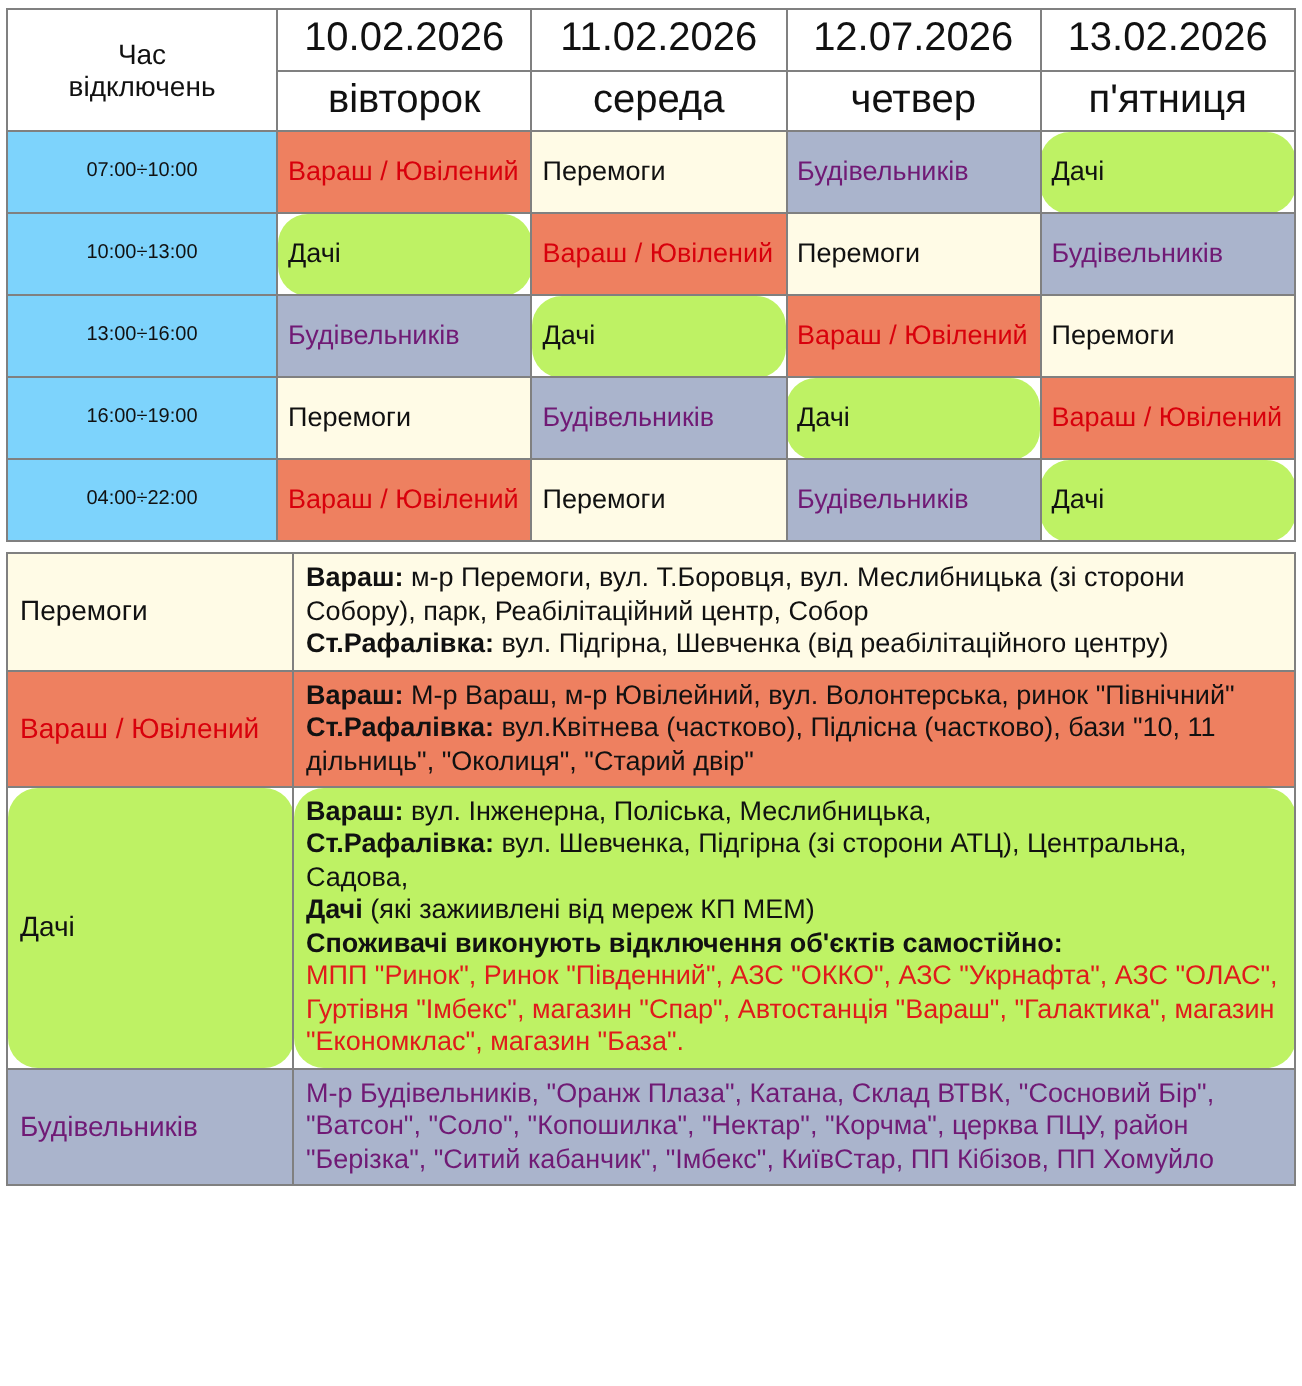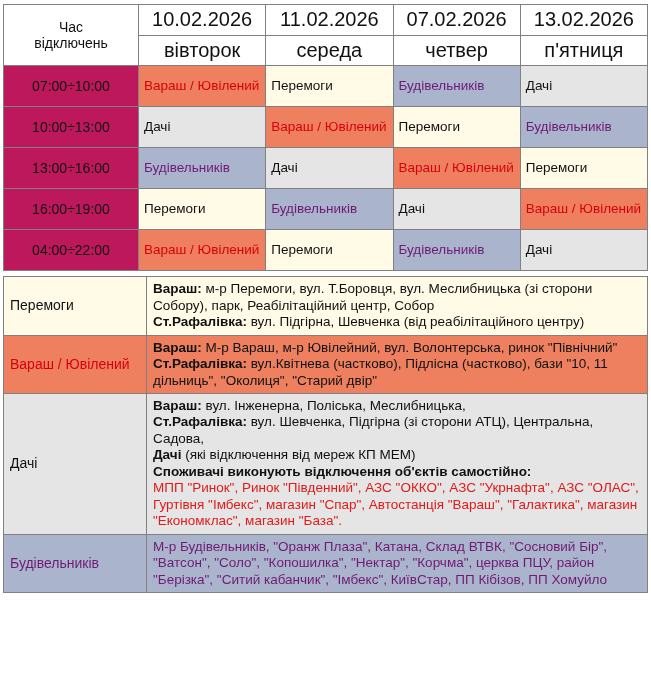--- a/index.html
+++ b/index.html
@@ -40,33 +40,33 @@
     font-size: 14px;
     background: #ffffff;
     padding: 4px 2px;
   }
   .sched .hdr-date {
     background: #ffffff;
     font-size: 20px;
     padding: 3px 2px;
   }
   .sched .timecell {
-    background: #be185d;
-    font-size: 14px;
+    background: #7dd3fc;
+    font-size: 10px;
     width: 130px;
   }
   .sched .slot {
     text-align: left;
     height: 34px;
     font-size: 13.5px;
     padding: 3px 5px;
   }
   .c-peremohy { background: #fffbe6; color: #111111; }
   .c-varash   { background: #ee8060; color: #d8000c; }
-  .c-dachi    { background: #e5e5e5; color: #111111; }
+  .c-dachi    { background: #bef264; color: #111111; border-radius: 15px; }
   .c-budiv    { background: #aab4cc; color: #701a75; }
 
   
   .legend {
     margin-top: 5px;
   }
   .legend td {
     font-size: 13.5px;
     line-height: 1.22;
     padding: 4px 6px;
@@ -95,21 +95,21 @@
 
   <table class="sched">
     <tbody>
         <tr>
       <th class="hdr-time" rowspan="2">
         <div>Час</div>
         <div>відключень</div>
       </th>
       <th class="hdr-date">10.02.2026</th>
       <th class="hdr-date">11.02.2026</th>
-      <th class="hdr-date">07.02.2026</th>
+      <th class="hdr-date">12.07.2026</th>
       <th class="hdr-date">13.02.2026</th>
     </tr>
     <tr>
       <th class="hdr-date">вівторок</th>
       <th class="hdr-date">середа</th>
       <th class="hdr-date">четвер</th>
       <th class="hdr-date">п'ятниця</th>
     </tr>
 
     <tr>
@@ -164,21 +164,21 @@
       <td class="desc c-varash">
         <p><b class="blk">Вараш:</b><span class="blk"> М-р Вараш, м-р Ювілейний, вул. Волонтерська, ринок "Північний"</span></p>
         <p><b class="blk">Ст.Рафалівка:</b><span class="blk"> вул.Квітнева (частково), Підлісна (частково), бази "10, 11 дільниць", "Околиця", "Старий двір"</span></p>
       </td>
     </tr>
     <tr>
       <td class="name c-dachi">Дачі</td>
       <td class="desc c-dachi">
         <p><b>Вараш:</b><span> вул. Інженерна, Поліська, Меслибницька,</span></p>
         <p><b>Ст.Рафалівка:</b><span> вул. Шевченка, Підгірна (зі сторони АТЦ), Центральна, Садова,</span></p>
-        <p><b>Дачі</b><span> (які відключення від мереж КП МЕМ)</span></p>
+        <p><b>Дачі</b><span> (які зажиивлені від мереж КП МЕМ)</span></p>
         <p><b>Споживачі виконують відключення об'єктів самостійно:</b></p>
         <p class="red">МПП "Ринок", Ринок "Південний", АЗС "ОККО", АЗС "Укрнафта", АЗС "ОЛАС", Гуртівня "Імбекс", магазин "Спар", Автостанція "Вараш", "Галактика", магазин "Економклас", магазин "База".</p>
       </td>
     </tr>
     <tr>
       <td class="name c-budiv">Будівельників</td>
       <td class="desc c-budiv">
         <p>М-р Будівельників, "Оранж Плаза", Катана, Склад ВТВК, "Сосновий Бір", "Ватсон",  "Соло", "Копошилка", "Нектар", "Корчма", церква ПЦУ,  район "Берізка", "Ситий кабанчик", "Імбекс", КиївСтар, ПП Кібізов, ПП Хомуйло</p>
       </td>
     </tr>

